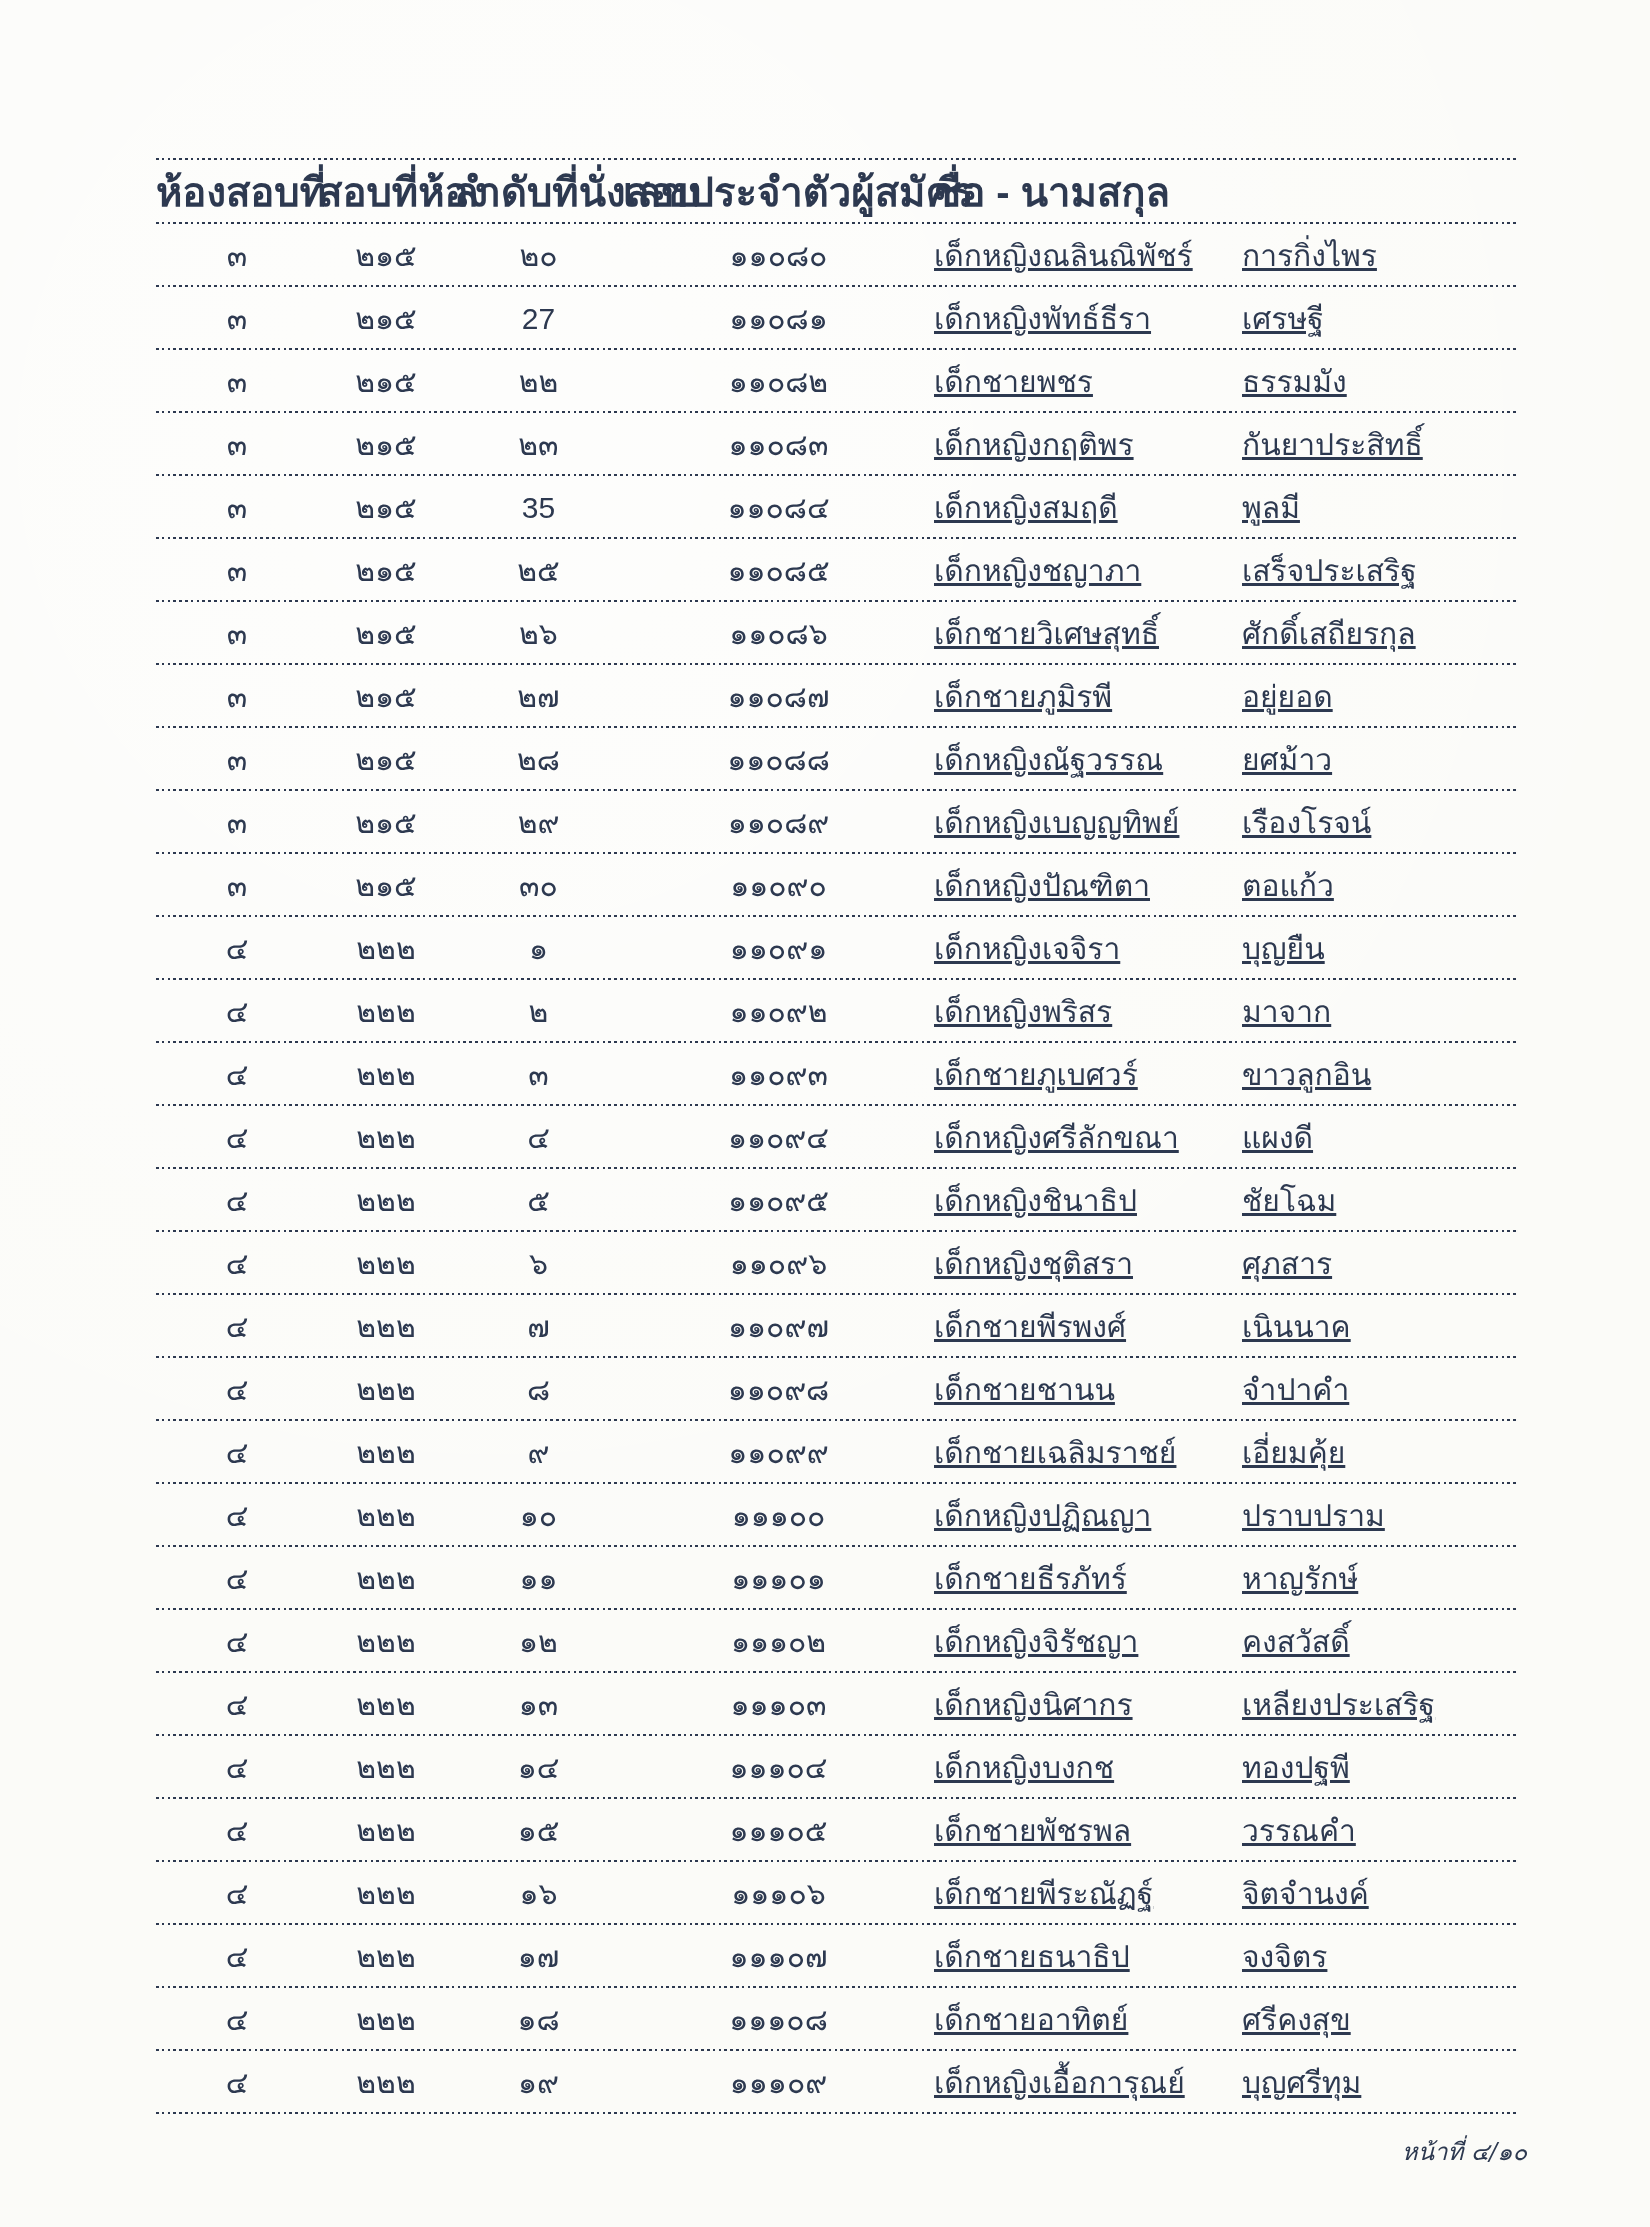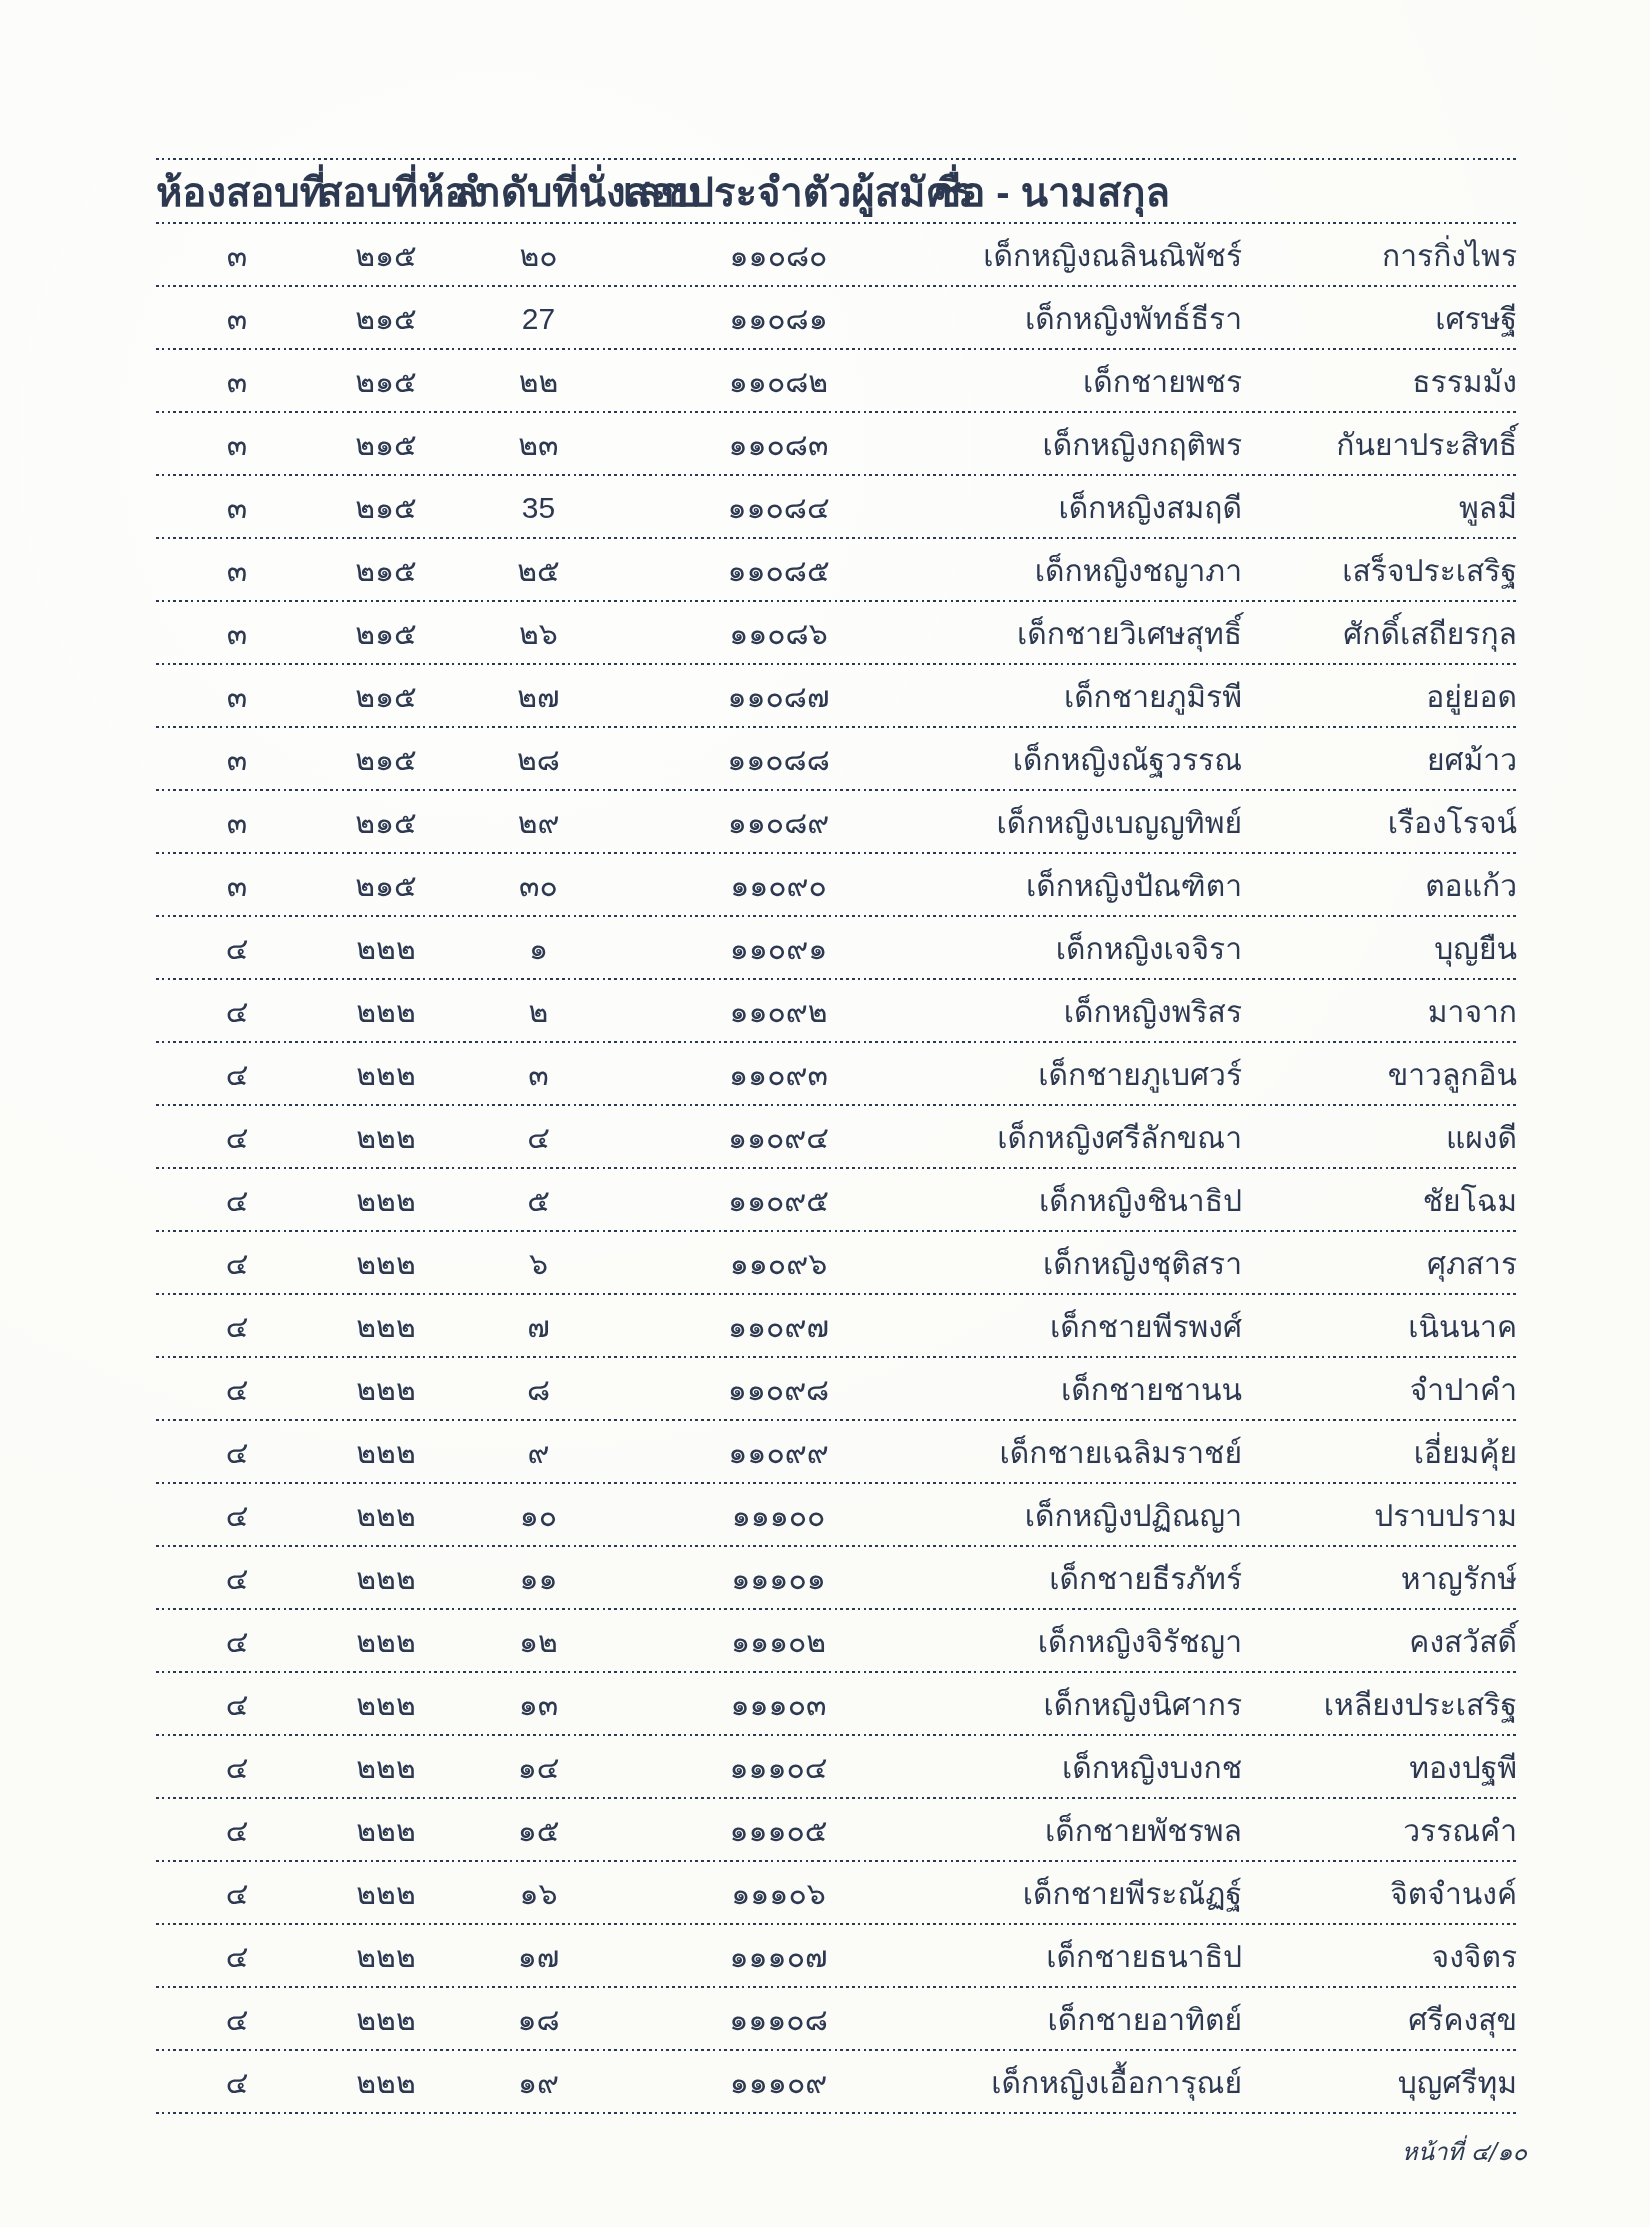--- a/index.html
+++ b/index.html
@@ -59,21 +59,21 @@
     height: 63px;
     font-size: 30px;
     padding-top: 0;
   }
   .cell {
     white-space: nowrap;
     overflow: visible;
     line-height: 1.1;
   }
   .c-center { text-align: center; }
-  .c-left  { text-align: right; }
+  .c-left  { text-align: left; text-decoration: underline; }
   .h-name { grid-column: 5 / 7; text-align: left; }
   .footer-page {
     position: absolute;
     left: 1335px;
     top: 2132px;
     width: 259px;
     text-align: center;
     font-family: "DejaVu Serif", serif;
     font-style: italic;
     font-size: 24px;

